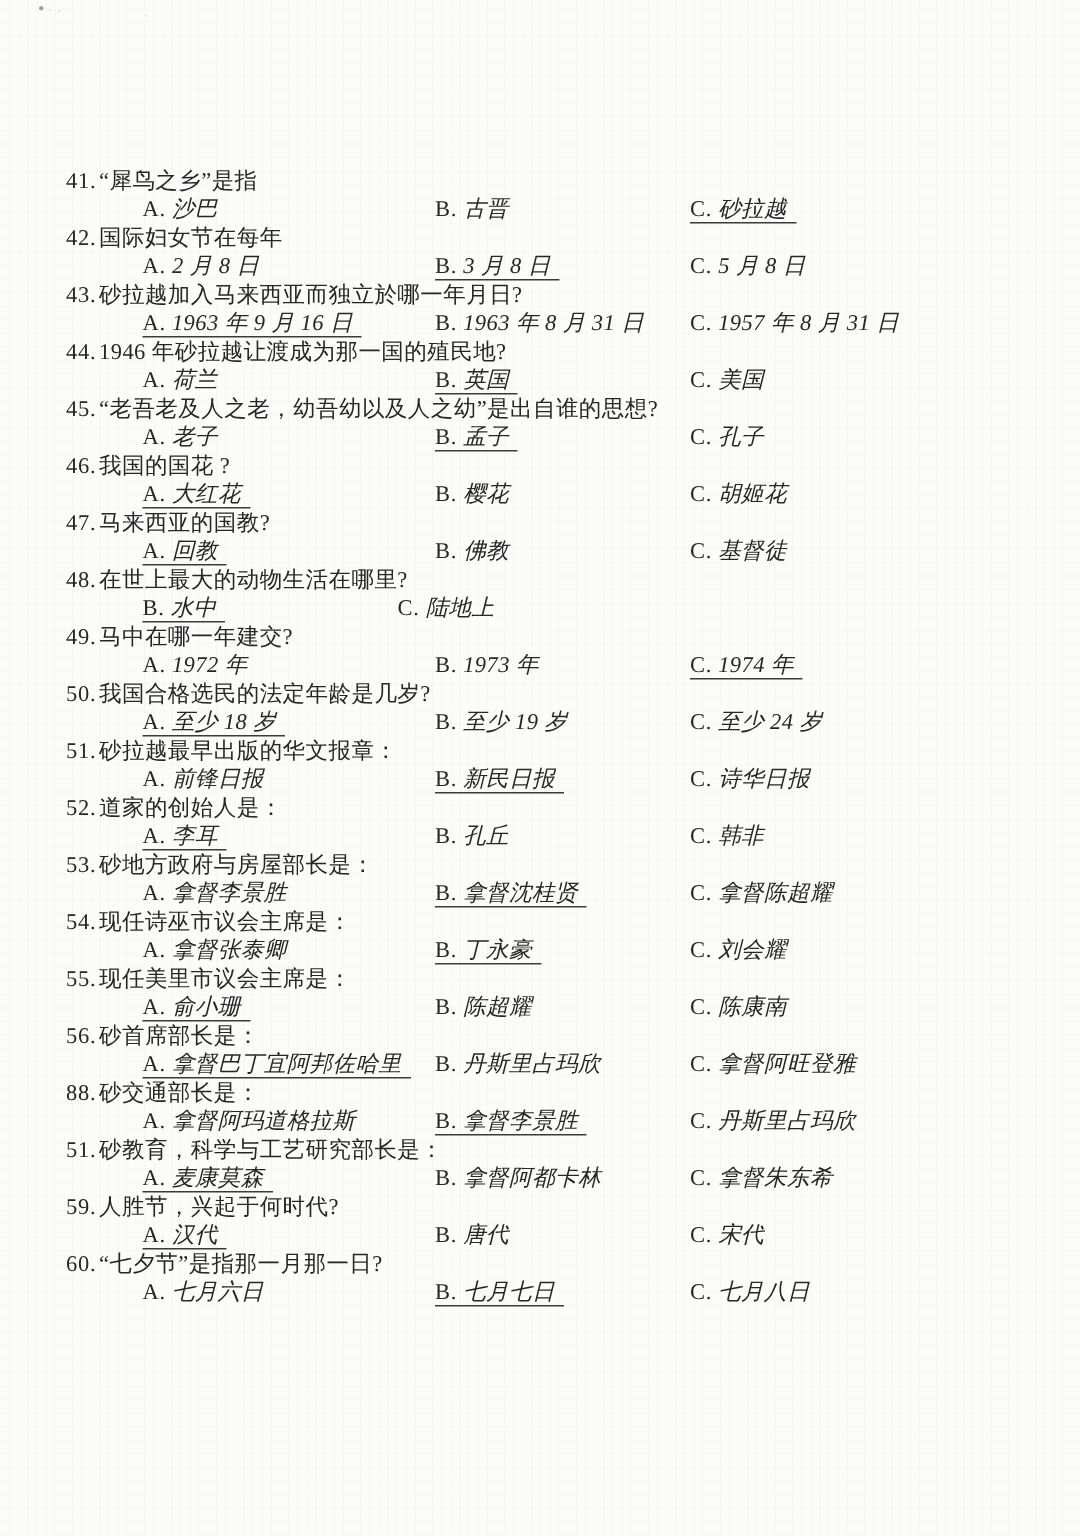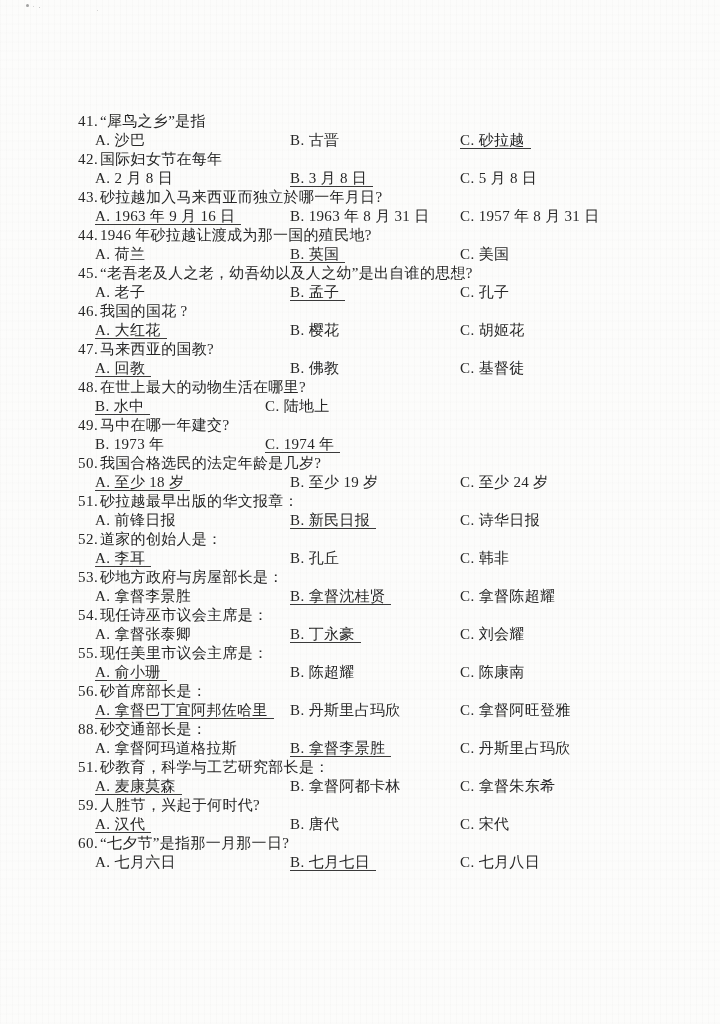--- a/index.html
+++ b/index.html
@@ -43,21 +43,21 @@
     width: 720px;
   }
 
   .question-block {
     height: 38px;
     font-size: 15px;
     line-height: 19px;
   }
 
   .q-line {
-    padding-left: 78px;
+    padding-left: 44px;
     white-space: nowrap;
     height: 19px;
   }
 
   .q-num {
     display: inline-block;
     min-width: 22px;
     letter-spacing: 0.5px;
   }
 
@@ -78,21 +78,21 @@
     display: inline-block;
     height: 18px;
   }
 
   .opt-content.answer {
     border-bottom: 1.3px solid #3a3a3a;
     padding-right: 6px;
   }
 
   .opt-label { margin-right: 4px; letter-spacing: 0.5px; }
-  .opt-text  { letter-spacing: 0.3px; }
+  .opt-text  { letter-spacing: 0.3px; font-style: italic; }
 </style>
 </head>
 <body>
 
 <main class="page">
   <div class="scan-marks"></div>
   <div class="questions" id="questions">
   <div class="question-block">
     <div class="q-line">
       <span class="q-num">41.</span><span class="q-text">“犀鸟之乡”是指</span>
@@ -270,20 +270,25 @@
         </span>
       </span>
     </div>
   </div>
 
   <div class="question-block">
     <div class="q-line">
       <span class="q-num">49.</span><span class="q-text">马中在哪一年建交?</span>
     </div>
     <div class="opts">
+      <span class="opt-cell col-a">
+        <span class="opt-content">
+          <span class="opt-label">A.</span><span class="opt-text">1972 年</span>
+        </span>
+      </span>
       <span class="opt-cell col-b">
         <span class="opt-content">
           <span class="opt-label">B.</span><span class="opt-text">1973 年</span>
         </span>
       </span>
       <span class="opt-cell col-c">
         <span class="opt-content answer">
           <span class="opt-label">C.</span><span class="opt-text">1974 年</span>
         </span>
       </span>

